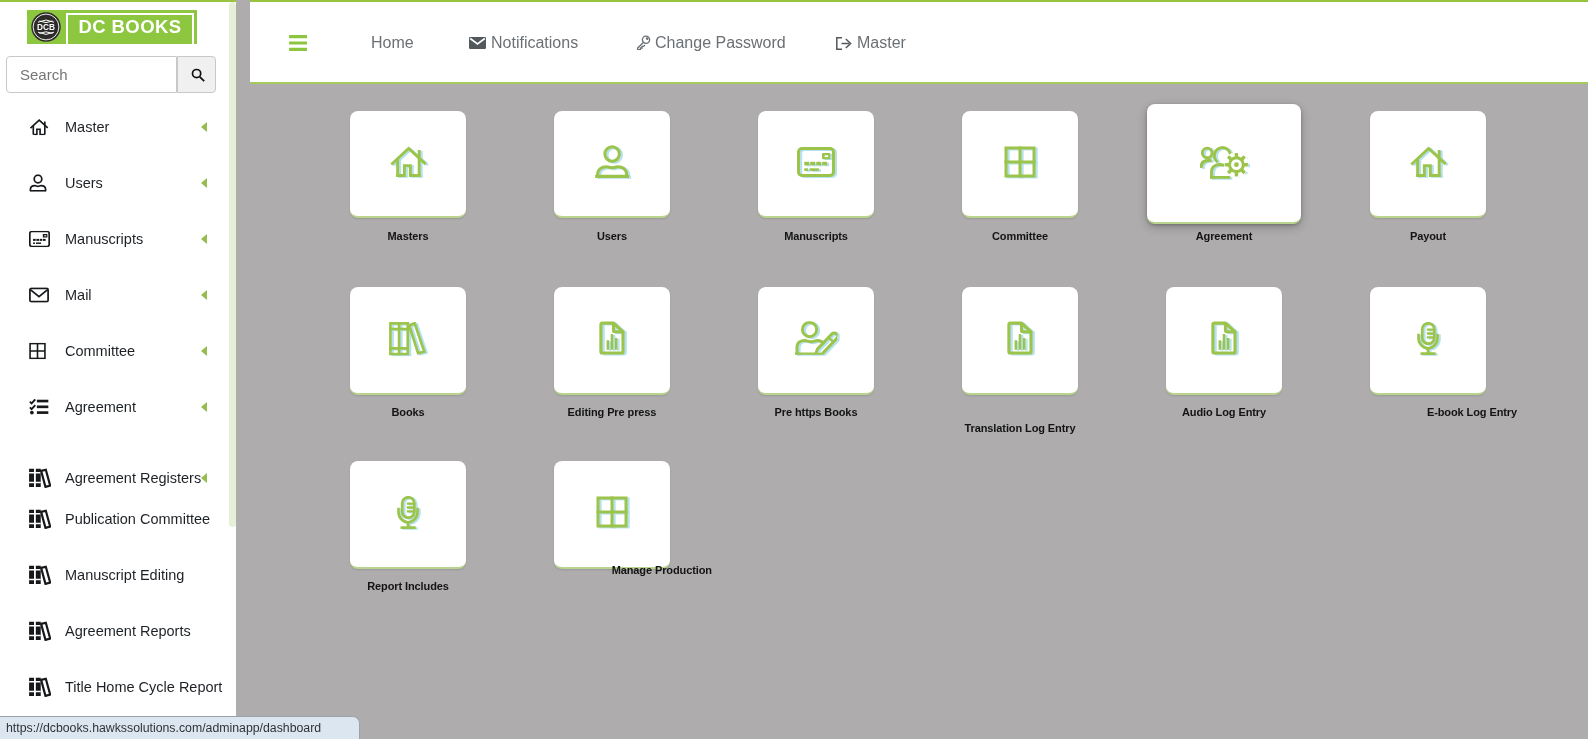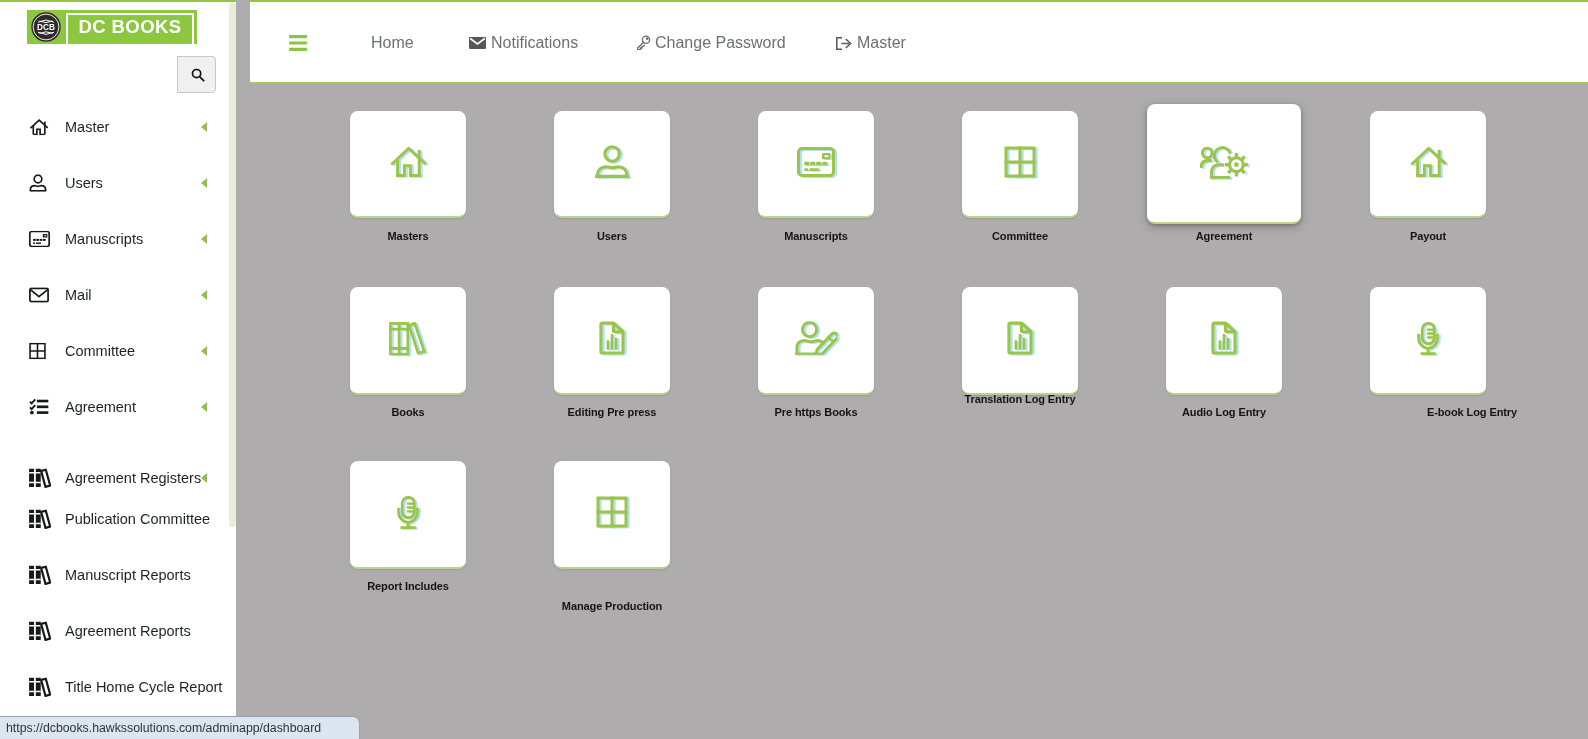--- a/index.html
+++ b/index.html
@@ -147,20 +147,21 @@
   <svg id="emblem" class="abs" viewBox="0 0 30 30">
     <circle cx="15" cy="15" r="14.7" fill="#2e2c2a"></circle>
     <circle cx="15" cy="15" r="12.9" fill="none" stroke="#fff" stroke-width="0.9"></circle>
     <path d="M7,10.2 L15,8 L23,10.2 M8.5,9 L15,10.6 L21.5,9" fill="none" stroke="#fff" stroke-width="1"></path>
     <path d="M7,20.2 L15,22.4 L23,20.2 M8.5,21.4 L15,19.8 L21.5,21.4" fill="none" stroke="#fff" stroke-width="1"></path>
     <text x="15" y="18.2" font-size="8.3" font-weight="bold" fill="#fff" text-anchor="middle" font-family="Liberation Sans">DCB</text>
   </svg>
 </div>
 
 <div id="search" class="abs">
+  <div id="sinput" class="abs">Search</div>
   <div id="sbtn" class="abs">
     <svg width="14" height="14" viewBox="0 0 14 14" style="position:absolute;left:13px;top:11px;">
       <circle cx="5.6" cy="5.6" r="4.1" fill="none" stroke="#101010" stroke-width="1.7"></circle>
       <path d="M8.8,8.8 L13.2,13.2" stroke="#101010" stroke-width="1.7"></path>
     </svg>
   </div>
 </div>
 
 <div id="menu">
     <div class="mi abs" style="top:99px;">
@@ -216,21 +217,21 @@
     <svg class="mico abs" width="22" height="20" viewBox="0 0 24 22" style="color:#16181a;" stroke="#16181a" fill="none" stroke-width="2.4">
         <use href="#i-libf"></use>
       </svg>
     <div class="mtxt abs">Publication Committee</div>
 
   </div>
     <div class="mi abs" style="top:547px;">
     <svg class="mico abs" width="22" height="20" viewBox="0 0 24 22" style="color:#16181a;" stroke="#16181a" fill="none" stroke-width="2.4">
         <use href="#i-libf"></use>
       </svg>
-    <div class="mtxt abs">Manuscript Reports</div>
+    <div class="mtxt abs">Manuscript Editing</div>
 
   </div>
     <div class="mi abs" style="top:603px;">
     <svg class="mico abs" width="22" height="20" viewBox="0 0 24 22" style="color:#16181a;" stroke="#16181a" fill="none" stroke-width="2.4">
         <use href="#i-libf"></use>
       </svg>
     <div class="mtxt abs">Agreement Reports</div>
 
   </div>
     <div class="mi abs" style="top:659px;">
@@ -366,21 +367,21 @@
   <div class="clabel abs" style="left:716px;top:406px;">Pre https Books</div>
     <div class="card abs" style="left:962px;top:287px;width:116px;height:107.5px;"></div>
   <svg class="abs lay" width="27.9" height="34.2" viewBox="0 0 27 33" style="left:1006.05px;top:321.2px;overflow:visible;">
     <g stroke="#b5e2ee" fill="none" stroke-width="3" style="color:#b5e2ee" transform="translate(2.2,0.9)">
         <use href="#i-doc"></use>
       </g>
     <g stroke="#9cc44a" fill="none" stroke-width="3" style="color:#9cc44a">
         <use href="#i-doc"></use>
       </g>
   </svg>
-  <div class="clabel abs" style="left:920px;top:393px;text-align:center;">Translation Log Entry</div>
+  <div class="clabel abs" style="left:920px;top:422px;text-align:center;">Translation Log Entry</div>
     <div class="card abs" style="left:1166px;top:287px;width:116px;height:107.5px;"></div>
   <svg class="abs lay" width="27.9" height="34.2" viewBox="0 0 27 33" style="left:1210.05px;top:321.2px;overflow:visible;">
     <g stroke="#b5e2ee" fill="none" stroke-width="3" style="color:#b5e2ee" transform="translate(2.2,0.9)">
         <use href="#i-doc"></use>
       </g>
     <g stroke="#9cc44a" fill="none" stroke-width="3" style="color:#9cc44a">
         <use href="#i-doc"></use>
       </g>
   </svg>
   <div class="clabel abs" style="left:1124px;top:406px;">Audio Log Entry</div>
@@ -406,20 +407,20 @@
   <div class="clabel abs" style="left:308px;top:580px;">Report Includes</div>
     <div class="card abs" style="left:554px;top:461px;width:116px;height:107.5px;"></div>
   <svg class="abs lay" width="32" height="32" viewBox="0 0 32 32" style="left:596px;top:496.29999999999995px;overflow:visible;">
     <g stroke="#b5e2ee" fill="none" stroke-width="3" style="color:#b5e2ee" transform="translate(2.2,0.9)">
         <use href="#i-grid"></use>
       </g>
     <g stroke="#9cc44a" fill="none" stroke-width="3" style="color:#9cc44a">
         <use href="#i-grid"></use>
       </g>
   </svg>
-  <div class="clabel abs" style="left:512px;top:600px;">Manage Production</div>
+  <div class="clabel abs" style="left:512px;top:564px;text-align:right;">Manage Production</div>
   </div>
 
 <div id="status" class="abs">https://dcbooks.hawkssolutions.com/adminapp/dashboard</div>
 
 <style>
   .lay { stroke-linecap:square; stroke-linejoin:miter; }
 </style>
 
 </body></html>

